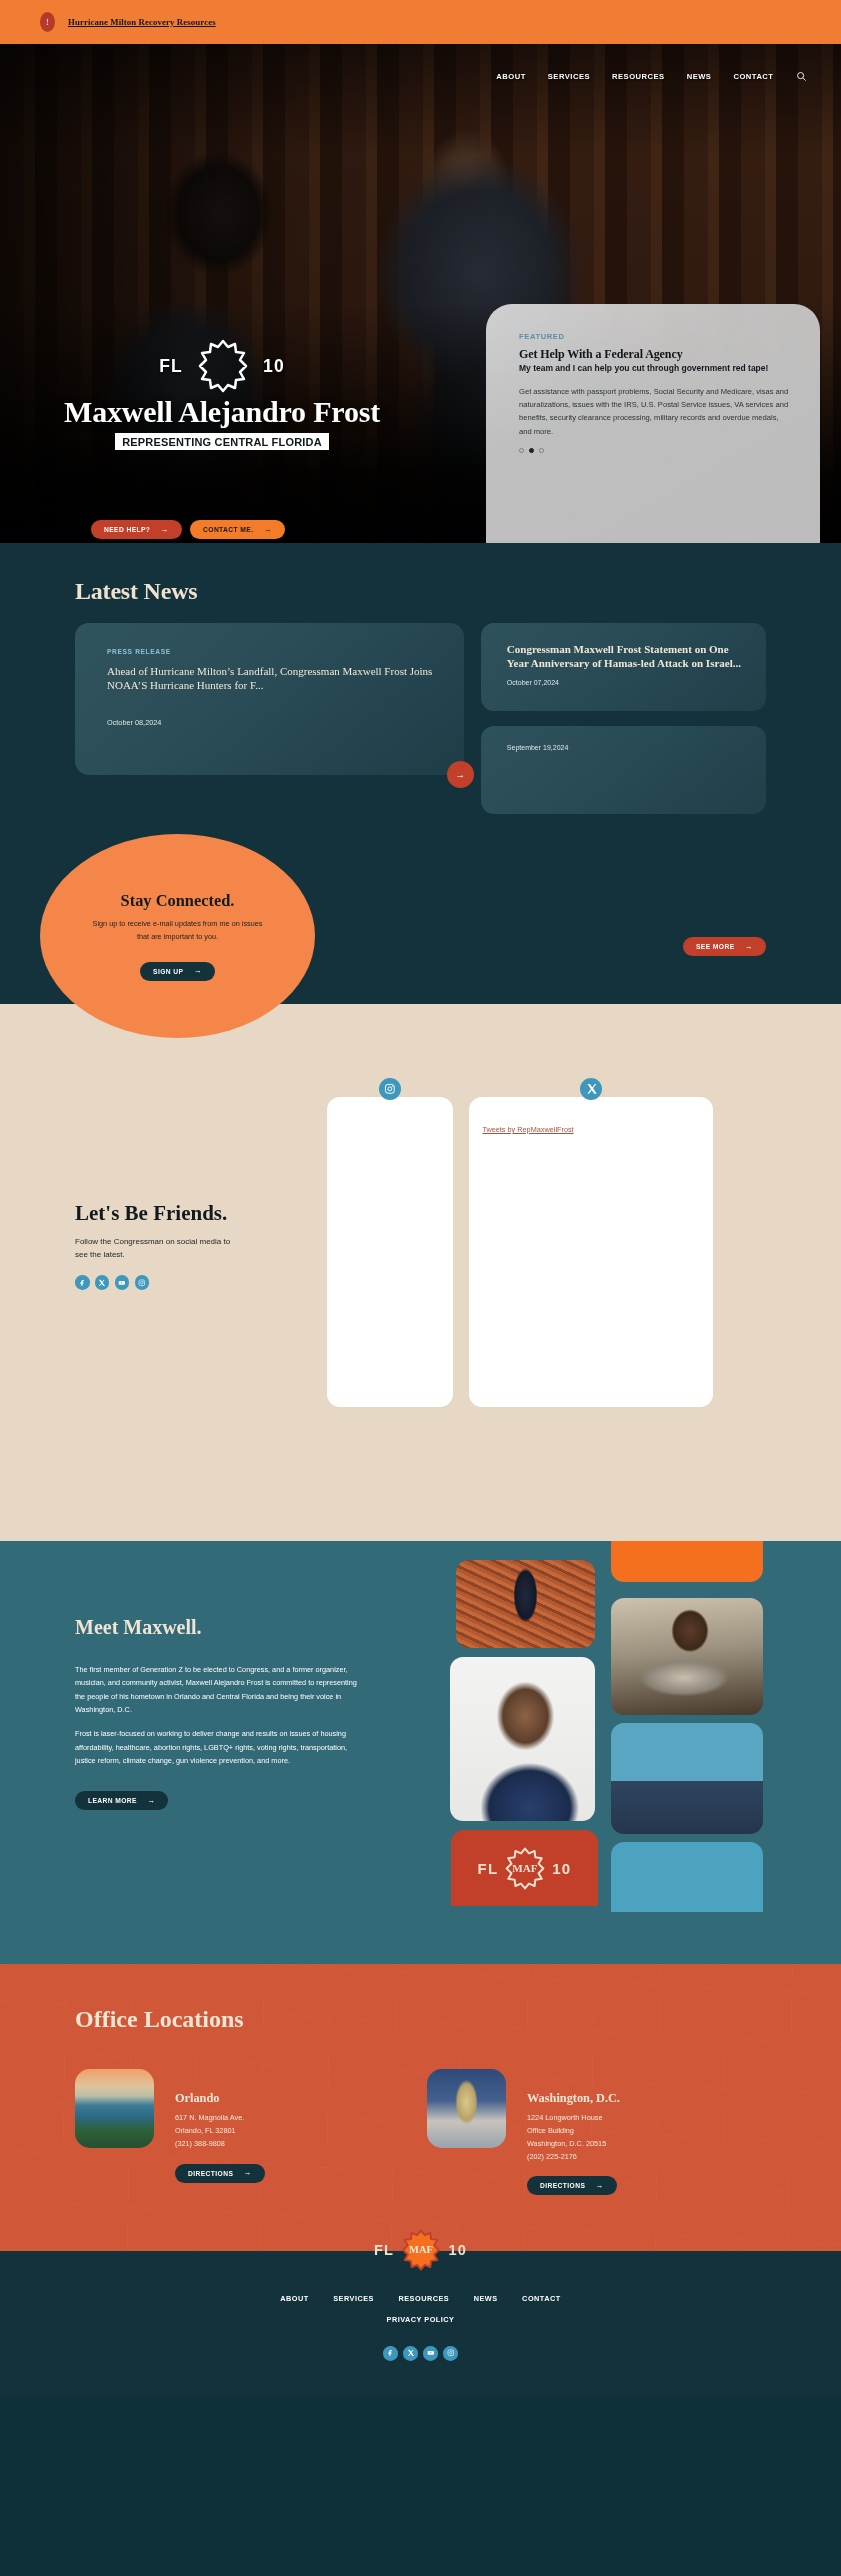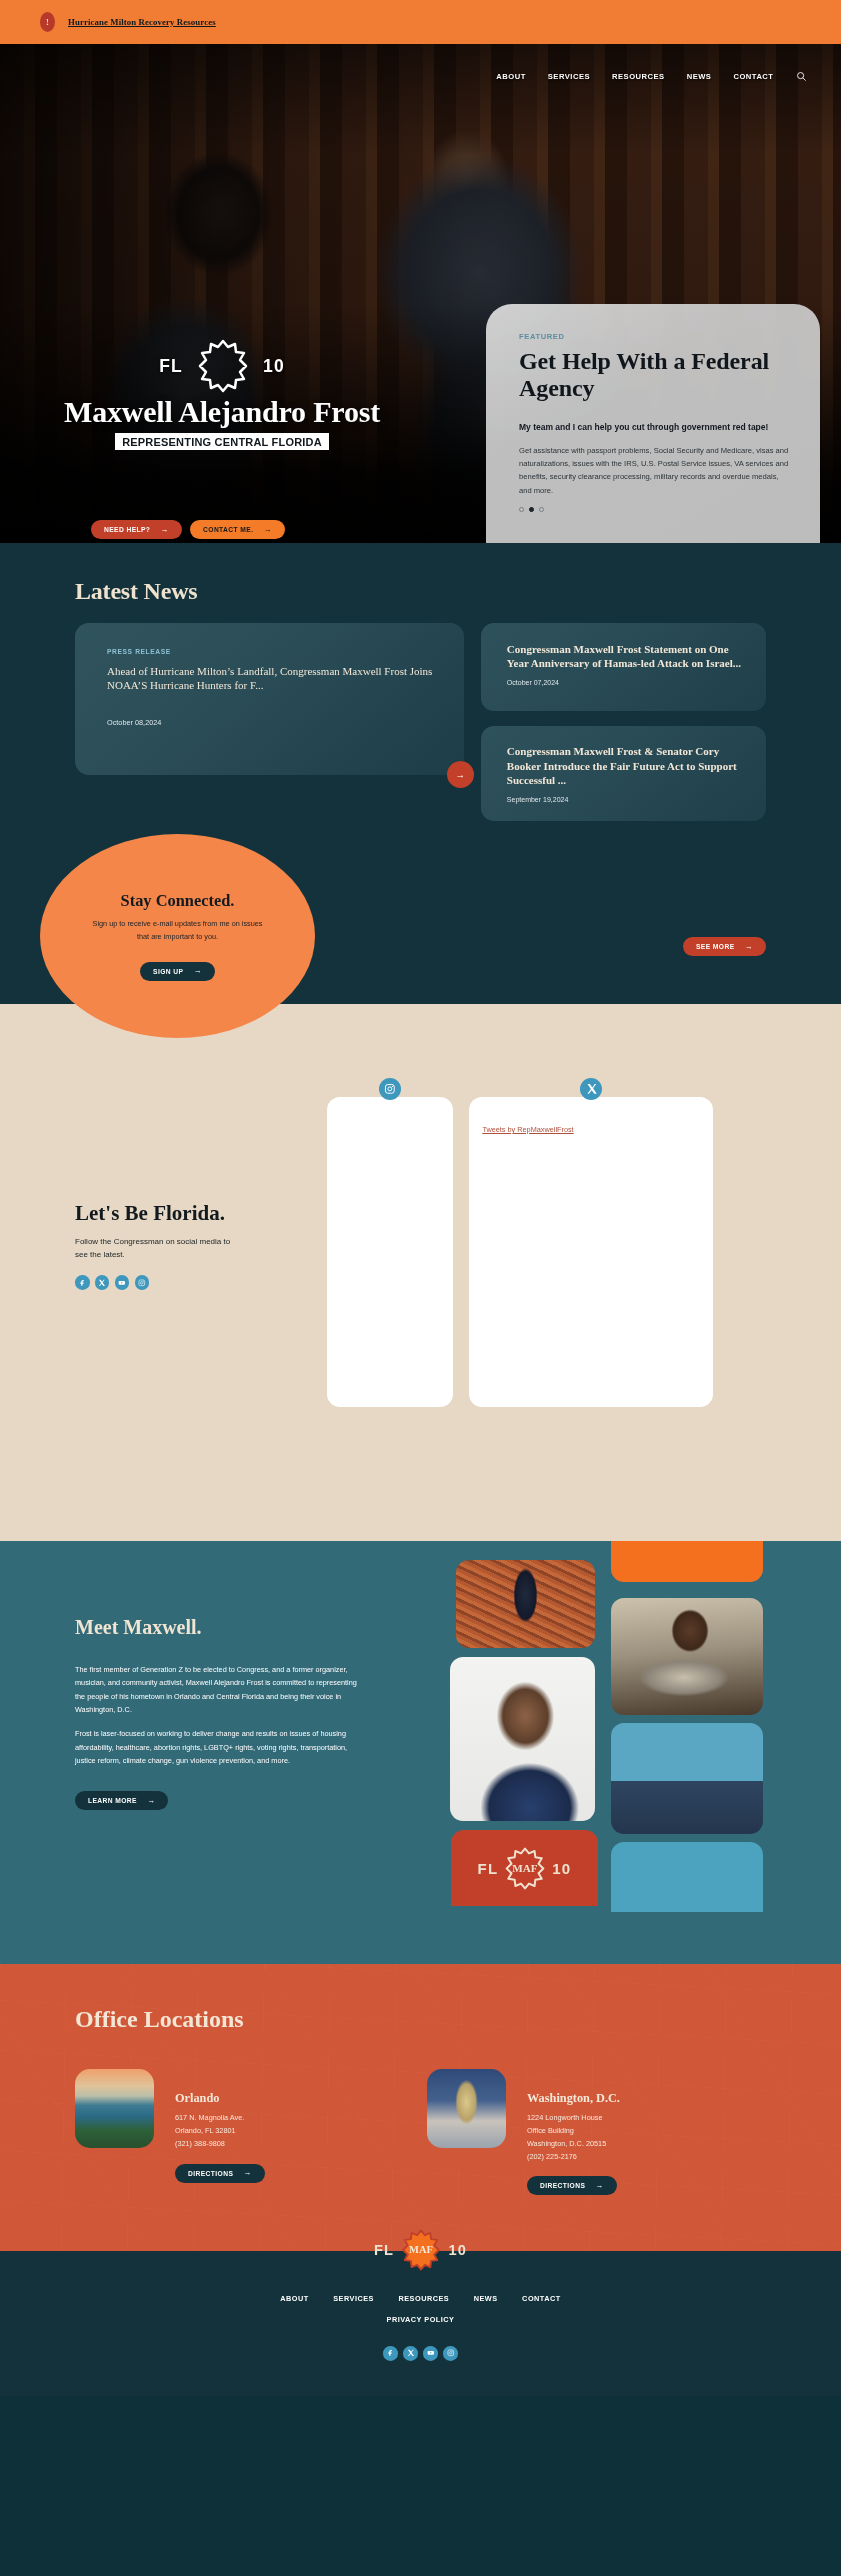--- a/index.html
+++ b/index.html
@@ -166,22 +166,22 @@
     padding: 27.5px 29px 0 33px;
     z-index: 14;
     overflow: hidden;
   }
   .featured-kicker {
     color: #5a8fa3; font-size: 7.6px; font-weight: bold;
     letter-spacing: 0.6px; margin-bottom: 7.6px;
   }
   .featured-title {
     font-family: "Liberation Serif", serif;
-    font-weight: bold; font-size: 24px; line-height: 1.14;
-    color: #10161b; margin-bottom: 18px; letter-spacing: -0.1px;
+    font-weight: bold; font-size: 12px; line-height: 1.14;
+    color: #10161b; margin-bottom: 0; letter-spacing: -0.1px;
   }
   .featured-lead {
     font-size: 8.5px; font-weight: bold; color: #121820;
     line-height: 1.42; margin-bottom: 11px;
   }
   .featured-body {
     font-size: 7.6px; color: #2c3338; line-height: 1.75;
   }
   .dots { display: flex; gap: 5.3px; margin-top: 10px; align-items: center; }
   .dot { width: 4.7px; height: 4.7px; border-radius: 50%; border: 0.8px solid #7b8188; cursor: pointer; }
@@ -478,21 +478,20 @@
           <span>→</span>
         </button>
       </article>
 
       <div class="col-small">
         <article class="card-small">
           <h3>Congressman Maxwell Frost Statement on One Year Anniversary of Hamas-led Attack on Israel...</h3>
           <div class="card-date">October 07,2024</div>
         </article>
         <article class="card-small">
-          <h3>Congressman Maxwell Frost &amp; Senator Cory Booker Introduce the Fair Future Act to Support Successful ...</h3>
           <div class="card-date">September 19,2024</div>
         </article>
       </div>
     </div>
 
     <div class="see-more-wrap">
       <button class="pill red">
         <span>SEE MORE</span>
         <span class="arr">→</span>
       </button>
@@ -505,21 +504,21 @@
     <button class="pill dark">
       <span>SIGN UP</span>
       <span class="arr">→</span>
     </button>
   </div>
 </section>
 
 <section class="social">
   <div class="social-inner">
     <div class="social-left">
-      <h2>Let's Be Florida.</h2>
+      <h2>Let's Be Friends.</h2>
       <p>Follow the Congressman on social media to see the latest.</p>
       <div class="soc-row">
         <span class="soc-ic">
           <svg viewBox="0 0 24 24">
               <path d="M15 3h-3a5 5 0 0 0-5 5v3H4v4h3v6h4v-6h3l1-4h-4V8a1 1 0 0 1 1-1h3z"></path>
             </svg>
         </span>
         <span class="soc-ic">
           <svg viewBox="0 0 24 24">
               <path d="M3 2h5l5 7 5-7h3l-6.5 9L22 22h-5l-5.2-7.3L6 22H3l7-9.6z"></path>

